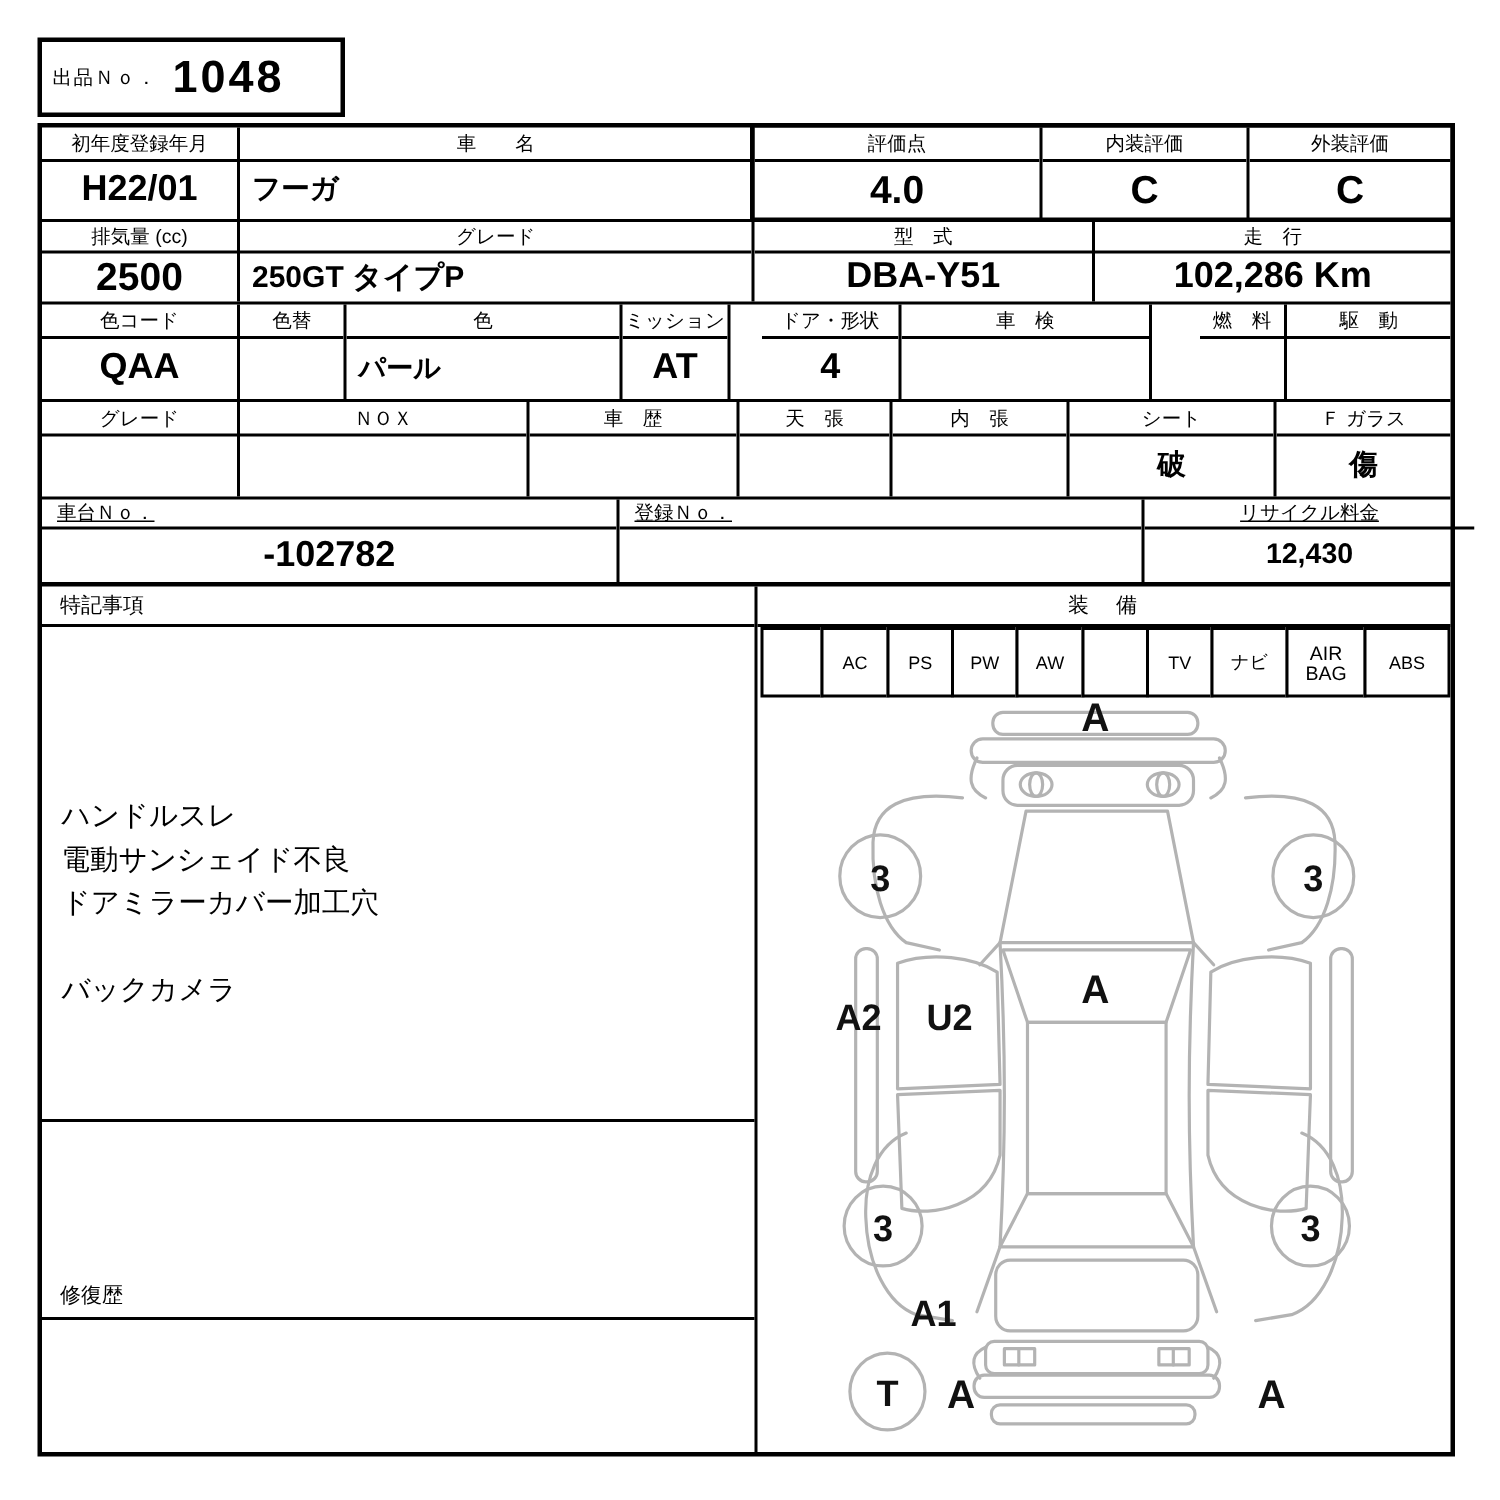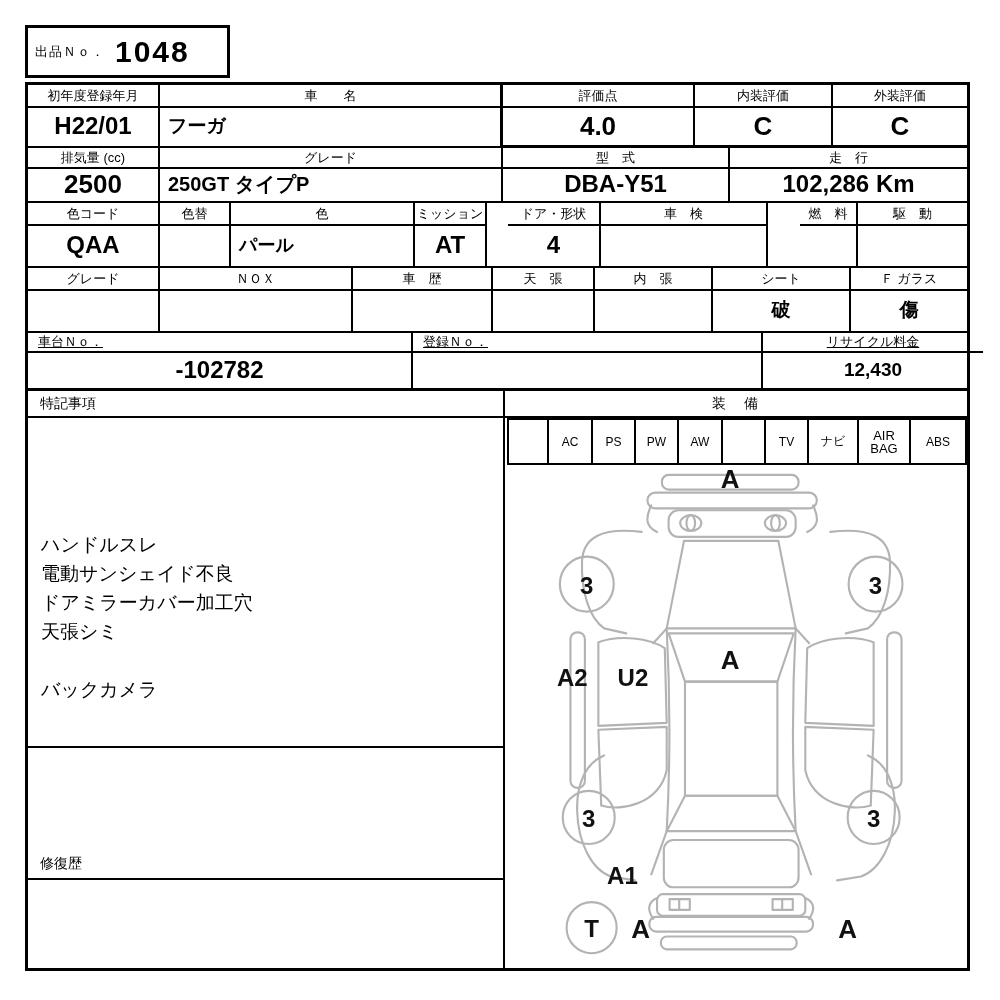--- a/index.html
+++ b/index.html
@@ -173,21 +173,20 @@
         <div class="cl">リサイクル料金</div>
         <div class="cv f22">12,430</div>
       </div>
     </div>
 
     <div class="blk noteslabel">特記事項</div>
     <div class="blk notesbox">
       <div class="note-line">ハンドルスレ</div>
       <div class="note-line">電動サンシェイド不良</div>
       <div class="note-line">ドアミラーカバー加工穴</div>
-      <div class="note-line">天張シミ</div>
       <div class="note-line"></div>
       <div class="note-line">バックカメラ</div>
     </div>
     <div class="blk repairlabel">修復歴</div>
     <div class="blk repairbox"></div>
 
     <div class="vdiv"></div>
 
     <div class="blk equiplabel">装　備</div>
     <div class="blk equiprow">

